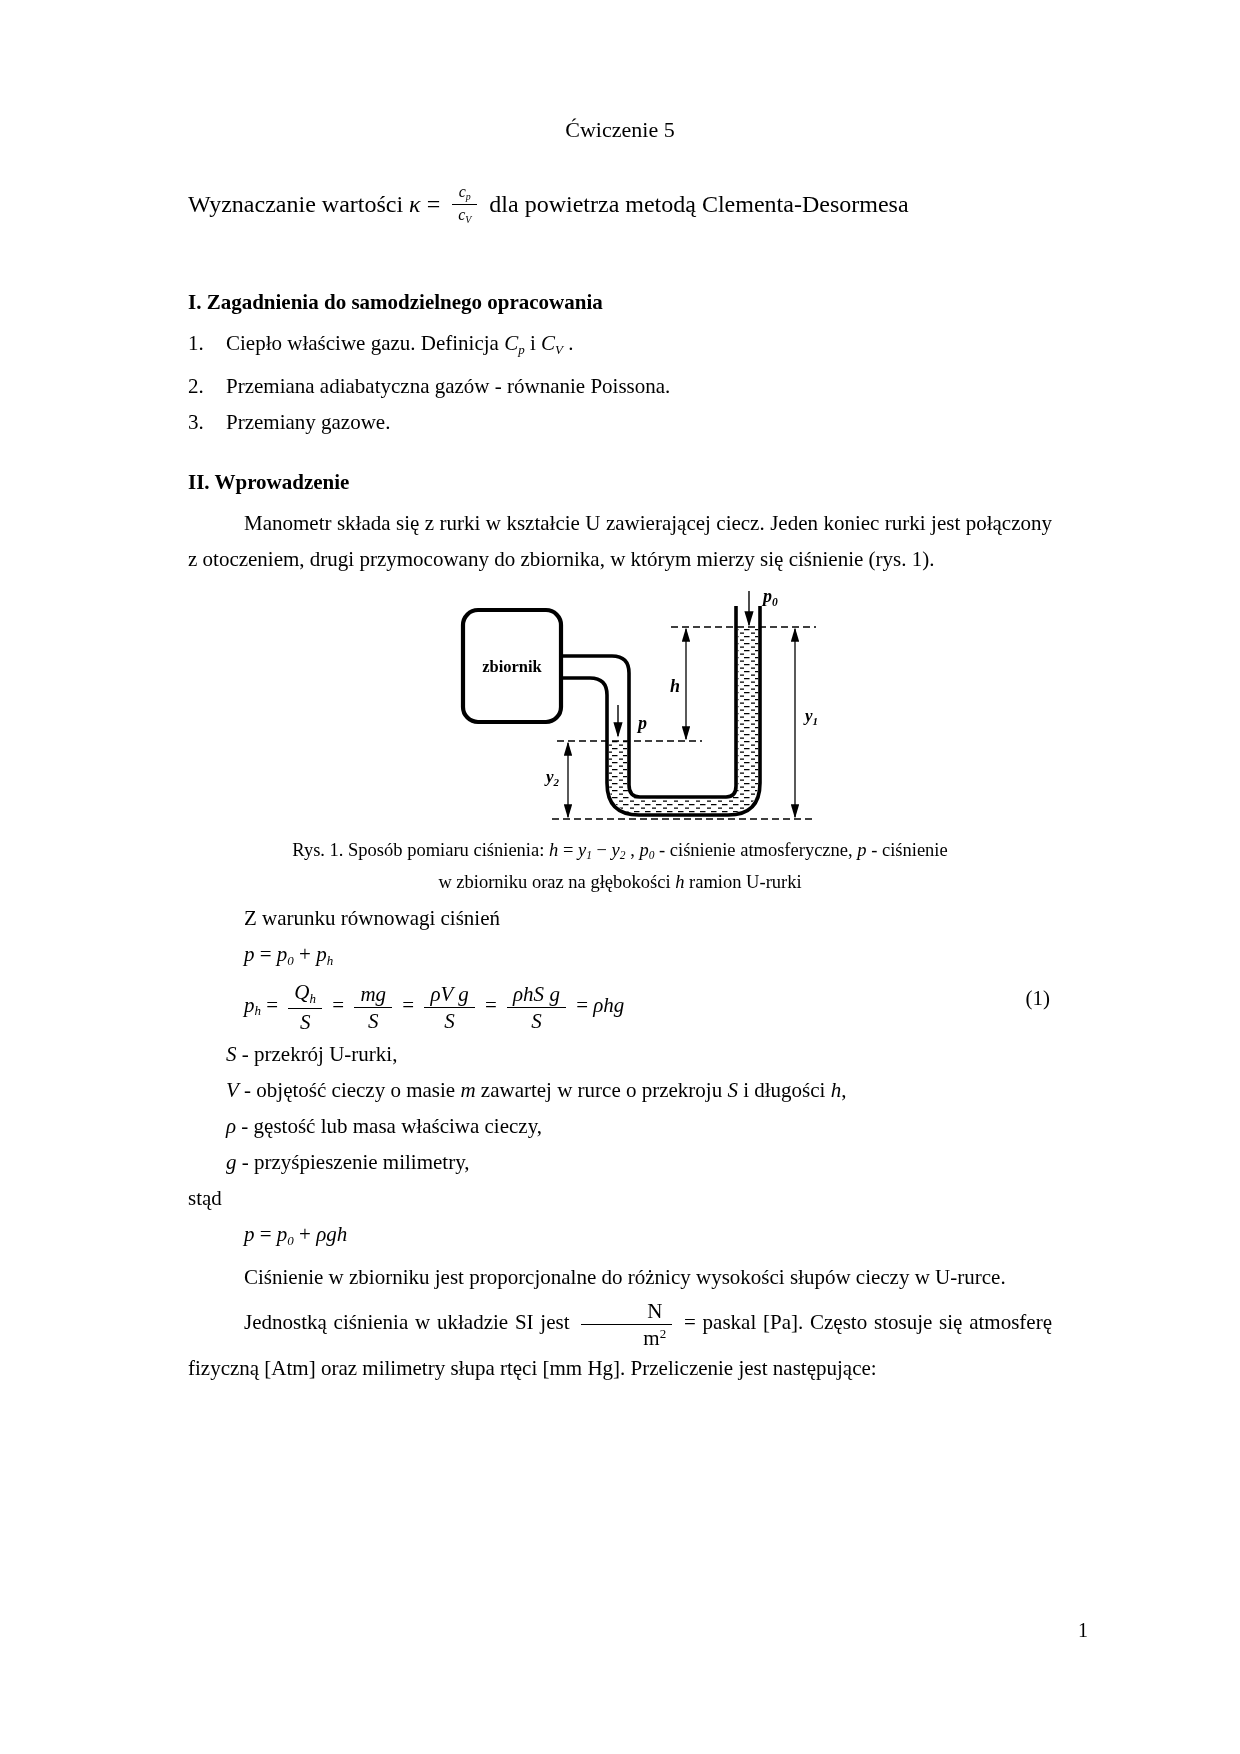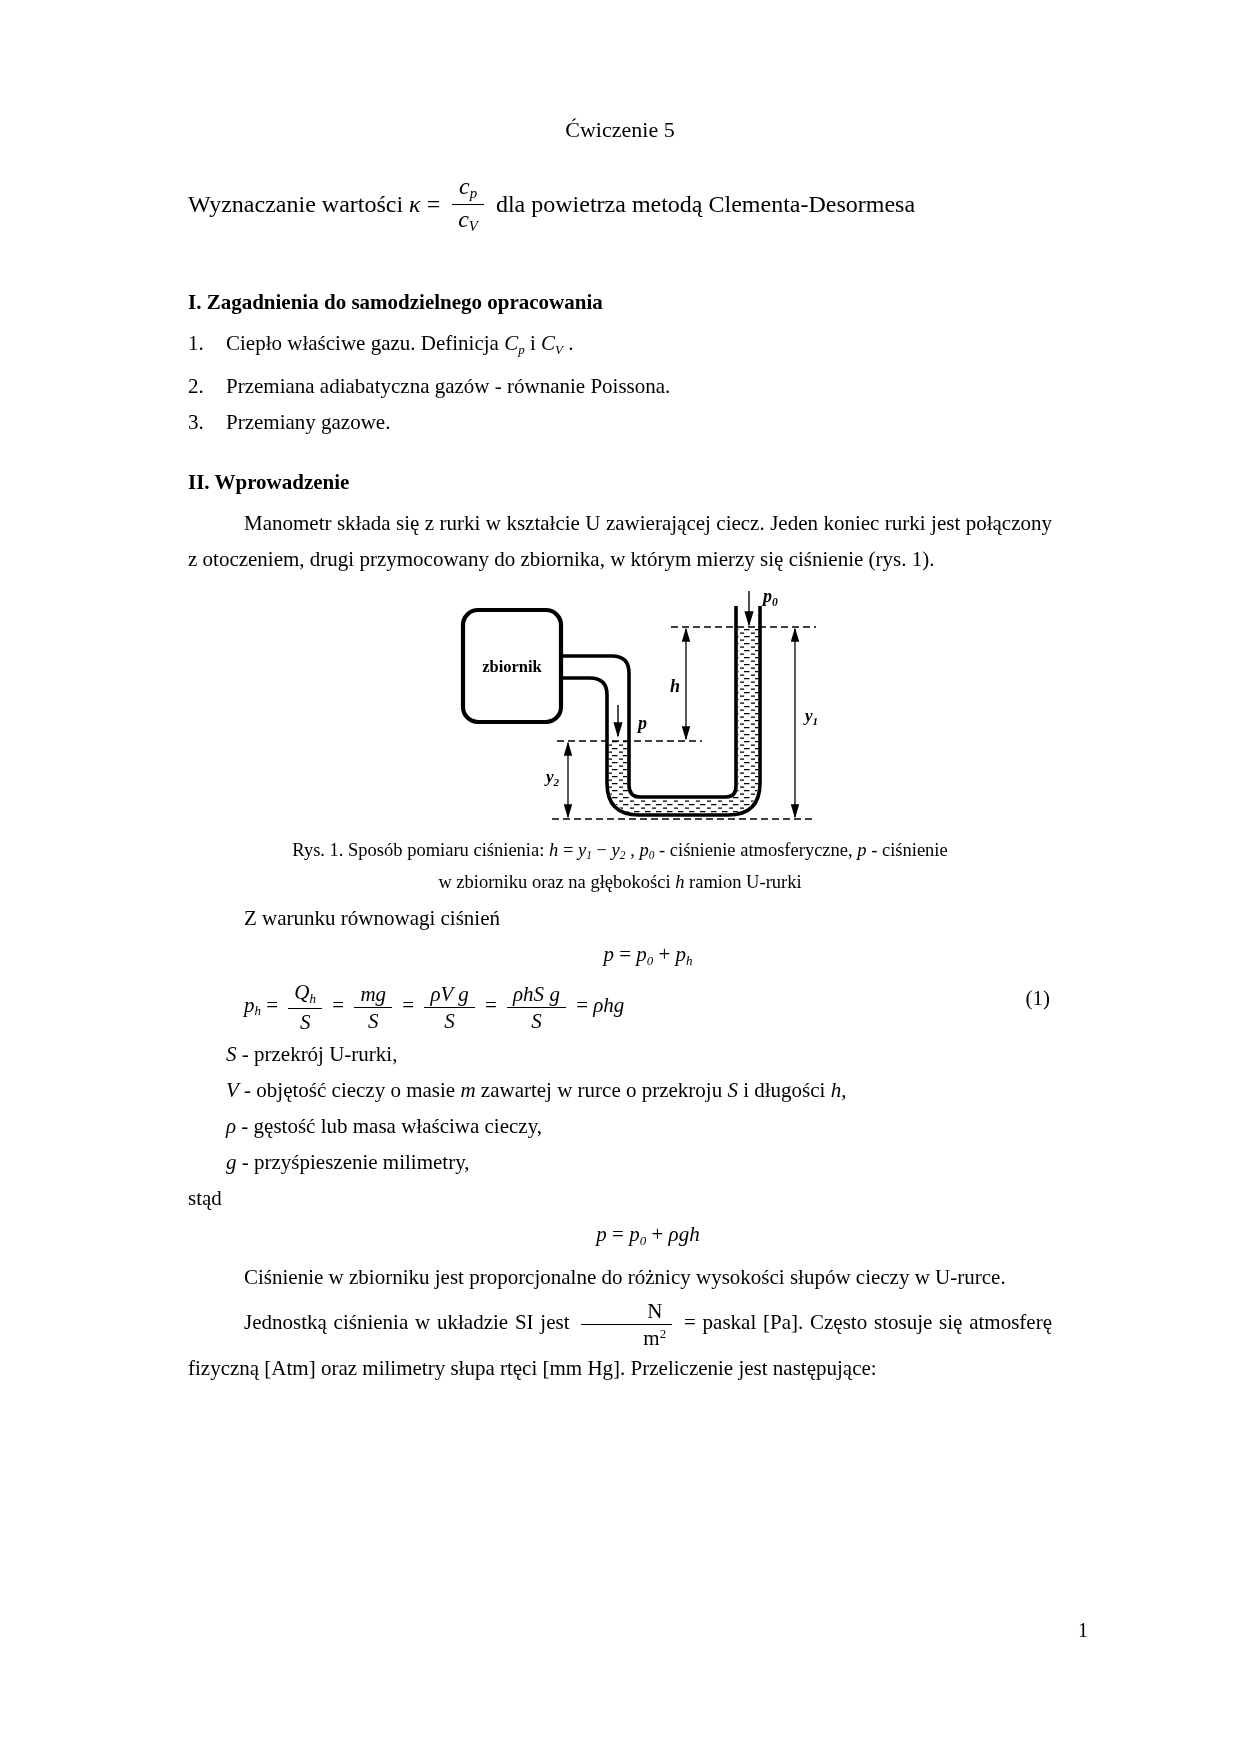--- a/index.html
+++ b/index.html
@@ -26,35 +26,35 @@
   .sec2-title{margin-top:24px;}
   .num-list{margin-top:5px;}
   .num-row{display:flex;}
   .num-row .num{width:38px;flex:0 0 38px;}
   .num-row .itm{flex:1;}
   .para{text-align:justify;}
   .indent{text-indent:56px;}
   .figure-wrap{margin-top:2px;display:flex;justify-content:center;}
   .figure-wrap svg{margin-left:28px;}
   .caption{font-size:18.5px;line-height:27px;text-align:center;margin-top:6px;font-family:Liberation Serif, serif;}
-  .eq{padding-left:56px;text-align:center;}
+  .eq{padding-left:56px;}
   .eq-row{display:flex;padding-left:56px;margin:2px 0;}
   .eq-no{margin-left:auto;padding-right:2px;}
   .where-row{display:flex;}
   .where-row .pfx{flex:0 0 auto;padding-right:4px;}
   .where-sub{padding-left:38px;}
   
   .tk-op{font-style:normal;}
   .tk-v{font-style:italic;}
   .tk-sub{font-style:italic;font-size:0.62em;vertical-align:-0.28em;}
   .tk-sup{font-size:0.62em;vertical-align:0.55em;}
   .frac{display:inline-block;text-align:center;vertical-align:middle;line-height:1.15;margin:0 5px;}
   .frac .num{display:block;border-bottom:1.6px solid #000;padding:0 6px 1px;}
   .frac .den{display:block;padding:1px 6px 0;}
-  .main-heading .frac{font-size:24px;margin:0 6px;}
+  .main-heading .frac{font-size:16px;margin:0 6px;}
   .page-number{position:absolute;left:1078px;top:1612px;font-size:20px;}
 </style>
 </head>
 <body>
 
 <div class="page">
   <div class="content">
 
     <div class="doc-title">Ćwiczenie 5</div>
 

